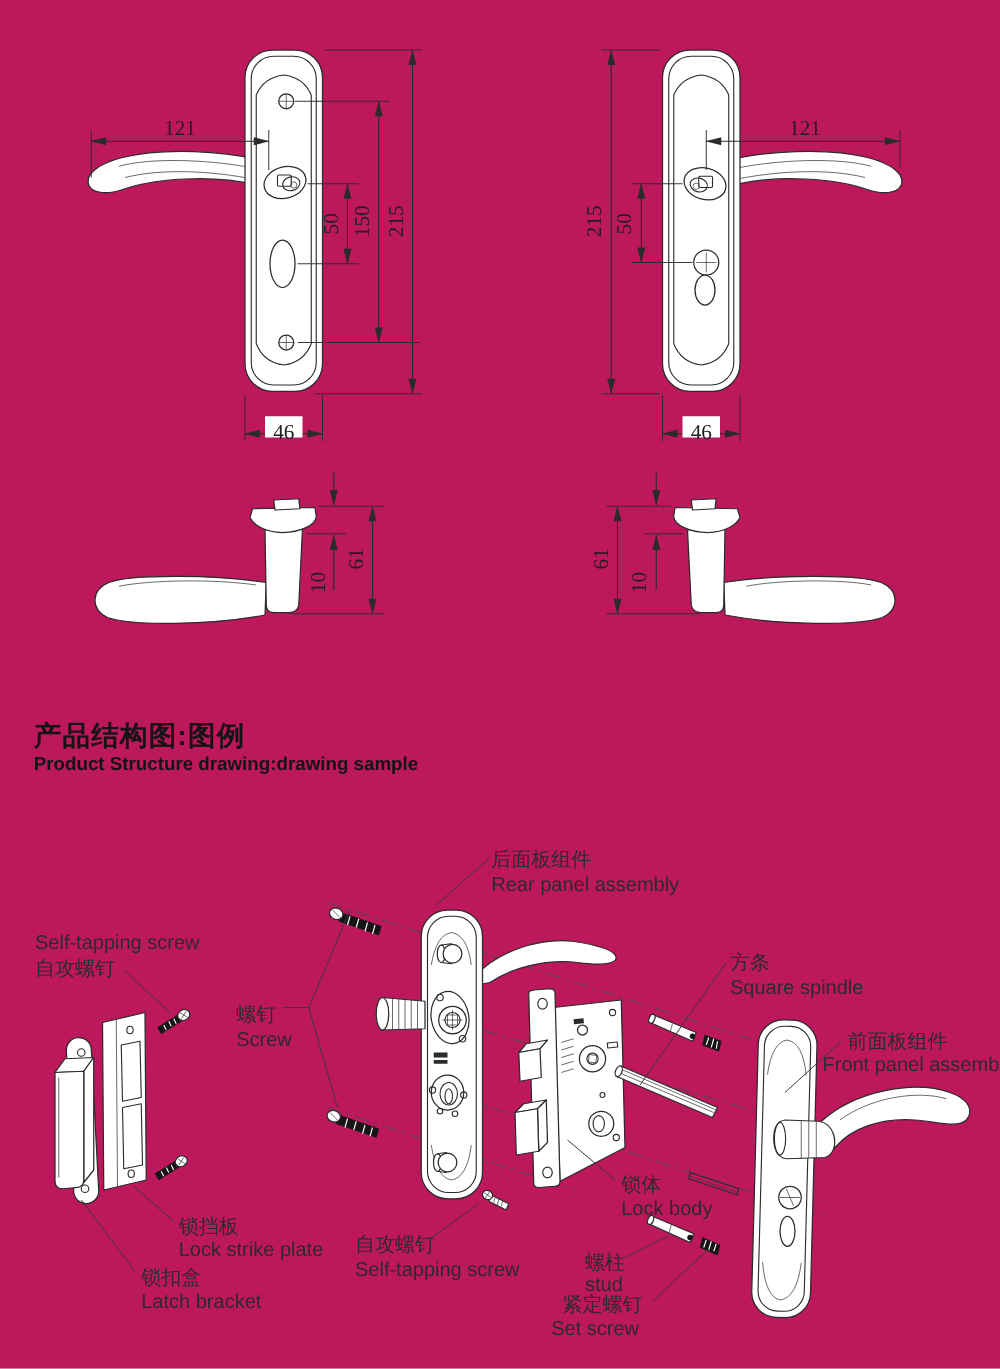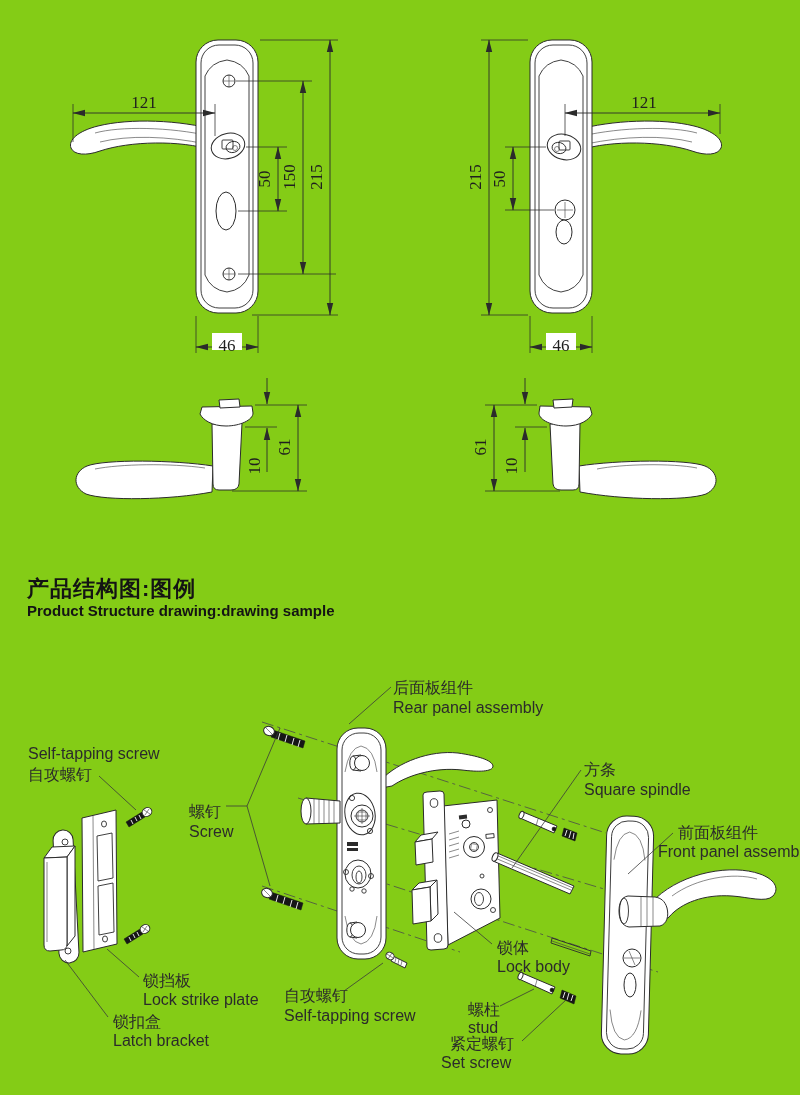--- a/index.html
+++ b/index.html
@@ -1,16 +1,16 @@
 <!DOCTYPE html>
 <html><head>
 <meta charset="utf-8">
 <style>
   html,body{margin:0;padding:0;background:#ffffff;}
-  .page{width:800px;height:1095px;position:relative;background:#84cc16;overflow:hidden;}
+  .page{width:800px;height:1095px;position:relative;background:#be185d;overflow:hidden;}
   svg{display:block;}
   .dim{font-family:"Liberation Serif",serif;font-size:17px;fill:#1f1f1f;}
   .lbl{font-family:"Liberation Sans",sans-serif;font-size:16px;fill:#2b2b2b;}
   .lblzh{font-family:"Liberation Sans",sans-serif;font-size:16px;fill:#2b2b2b;}
   .title-zh{font-family:"Liberation Sans",sans-serif;font-size:22px;font-weight:600;fill:#141414;letter-spacing:1px;}
   .title-en{font-family:"Liberation Sans",sans-serif;font-size:15px;font-weight:700;fill:#141414;}
   .part{stroke:#2b2b2b;stroke-width:1;fill:#ffffff;stroke-linejoin:round;}
   .pline{stroke:#2b2b2b;stroke-width:0.9;fill:none;stroke-linejoin:round;}
   .thin{stroke:#3a3a3a;stroke-width:0.6;fill:none;}
   .dimline{stroke:#2b2b2b;stroke-width:0.9;fill:none;}

